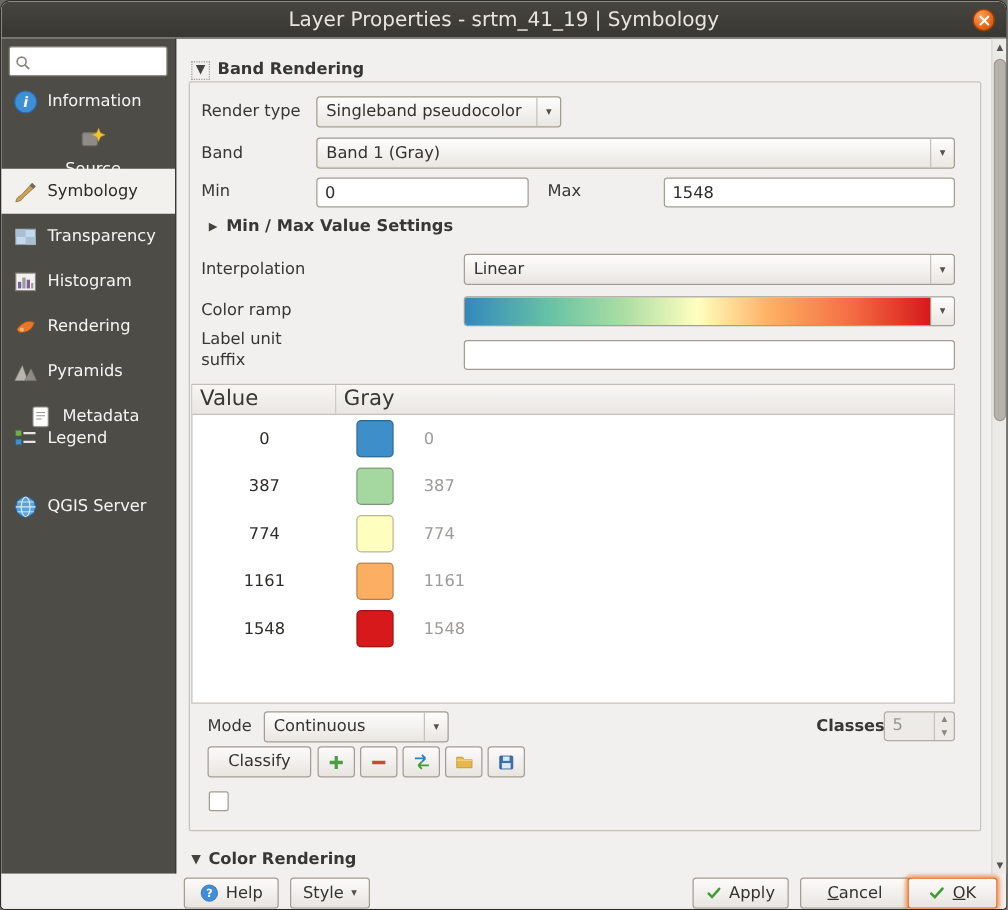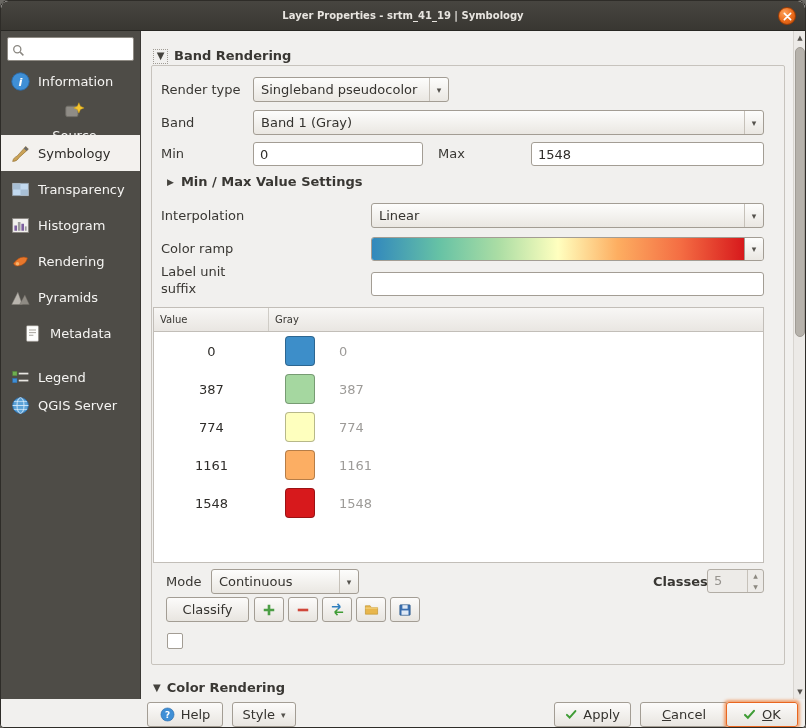--- a/index.html
+++ b/index.html
@@ -2,21 +2,21 @@
 <html><head>
 <meta charset="utf-8">
 <style>
   html,body{margin:0;padding:0;background:#6b6964;}
   *{box-sizing:border-box;}
   .window{position:relative;width:806px;height:728px;font-family:"DejaVu Sans",sans-serif;
     background:#f1f0ee;border:1px solid #2e2c28;border-radius:8px 8px 4px 4px;overflow:hidden;}
   
   .titlebar{position:absolute;left:0;top:0;width:100%;height:30px;
     background:linear-gradient(#474540,#393732);border-bottom:1px solid #282723;border-radius:7px 7px 0 0;}
-  .title{width:100%;text-align:center;line-height:29px;color:#e8e5e0;font-size:10px;font-weight:bold;}
+  .title{width:100%;text-align:center;line-height:29px;color:#e8e5e0;font-size:16px;font-weight:normal;}
   .close-btn{position:absolute;right:9px;top:6px;width:18px;height:18px;border-radius:50%;
     background:radial-gradient(circle at 35% 30%,#ffa35d,#ea6a1a 55%,#c24d07);
     border:1px solid #9c3d05;display:flex;align-items:center;justify-content:center;cursor:pointer;}
   
   .sidebar{position:absolute;left:0;top:30px;width:140px;height:668px;background:#4e4c47;border-right:1px solid #3b3935;}
   .search-wrap{position:absolute;left:6px;top:6px;width:127px;height:24px;}
   .search-input{width:127px;height:24px;border:1px solid #8f8b84;border-radius:2px;background:#fff;
     padding:0 4px 0 22px;font-size:12px;font-family:inherit;color:#333;}
   .search-icon{position:absolute;left:5px;top:5px;}
   .side-item{position:absolute;left:0;width:139px;height:36px;display:flex;align-items:center;gap:7px;
@@ -39,21 +39,21 @@
     justify-content:center;cursor:pointer;}
   
   .ramp{position:absolute;height:24px;border:1px solid #a39d94;border-radius:3px;display:flex;
     overflow:hidden;cursor:pointer;}
   .ramp-grad{flex:1;}
   .ramp-btn{width:19px;background:linear-gradient(#fdfdfc,#eae7e2);border-left:1px solid #a39d94;
     display:flex;align-items:center;justify-content:center;font-size:9px;color:#55524d;}
   
   .table{position:absolute;border:1px solid #c2beb8;background:#fff;}
   .thead{display:flex;height:24px;background:linear-gradient(#f8f7f5,#e9e6e2);border-bottom:1px solid #c2beb8;}
-  .th{padding-left:6px;font-size:10px;line-height:23px;color:#393733;border-right:1px solid #cfccc6;cursor:pointer;}
+  .th{padding-left:6px;font-size:17px;line-height:23px;color:#393733;border-right:1px solid #cfccc6;cursor:pointer;}
   .th:last-child{border-right:none;}
   .w-val{width:115px;}.w-col{width:62px;}.w-lab{flex:1;}
   .tr{display:flex;height:38px;align-items:center;cursor:pointer;}
   .td-value{width:115px;text-align:center;font-size:13px;color:#2f2d2a;}
   .td-color{width:62px;display:flex;justify-content:center;}
   .td-label{flex:1;padding-left:8px;color:#9d9b98;font-size:13px;}
   .swatch{width:30px;height:30px;border-radius:4px;border:1px solid rgba(0,0,0,.28);cursor:pointer;}
   
   .btn{position:absolute;height:25px;background:linear-gradient(#fcfbfa,#e8e5e0);border:1px solid #a39d94;
     border-radius:3px;display:flex;align-items:center;justify-content:center;gap:6px;font-size:13px;
@@ -174,21 +174,21 @@
       <span class="side-icon">
         <svg width="21" height="21" viewBox="0 0 24 24">
             <rect x="5" y="3" width="14" height="18" rx="1.5" fill="#fdfdfc" stroke="#8a8781"></rect>
             <line x1="8" y1="8" x2="16" y2="8" stroke="#9a978f"></line>
             <line x1="8" y1="11" x2="16" y2="11" stroke="#9a978f"></line>
             <line x1="8" y1="14" x2="13" y2="14" stroke="#9a978f"></line>
           </svg>
       </span>
       <span class="side-label">Metadata</span>
     </div>
-    <div class="side-item" style="top:328px;text-align:right;">
+    <div class="side-item" style="top:301px;text-align:right;">
       <span class="side-icon">
         <svg width="21" height="21" viewBox="0 0 24 24">
             <rect x="3" y="5" width="5" height="5" fill="#6fae51" stroke="#4c7f35" stroke-width=".5"></rect>
             <rect x="3" y="13" width="5" height="5" fill="#3f8fd6" stroke="#2a6aa8" stroke-width=".5"></rect>
             <line x1="10" y1="7.5" x2="21" y2="7.5" stroke="#e8e6e2" stroke-width="2"></line>
             <line x1="10" y1="15.5" x2="21" y2="15.5" stroke="#e8e6e2" stroke-width="2"></line>
           </svg>
       </span>
       <span class="side-label">Legend</span>
     </div>

